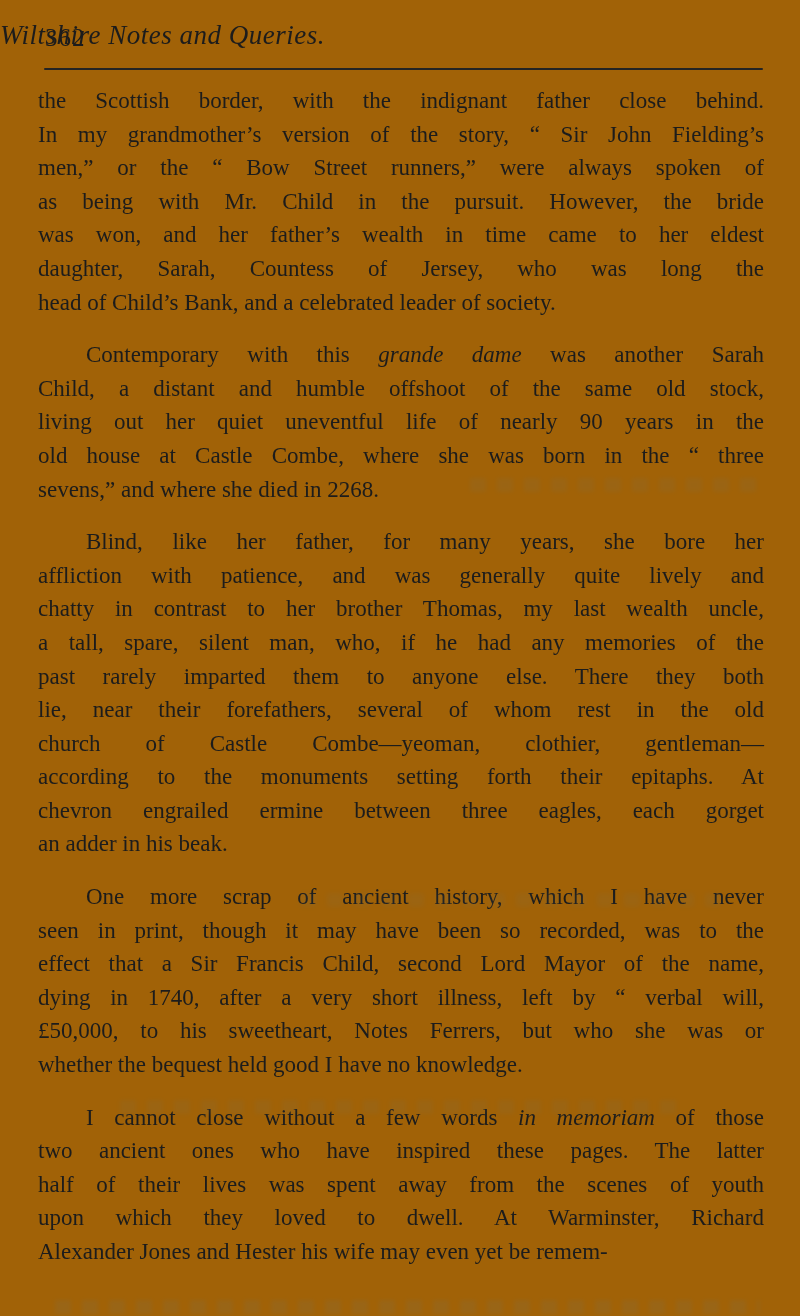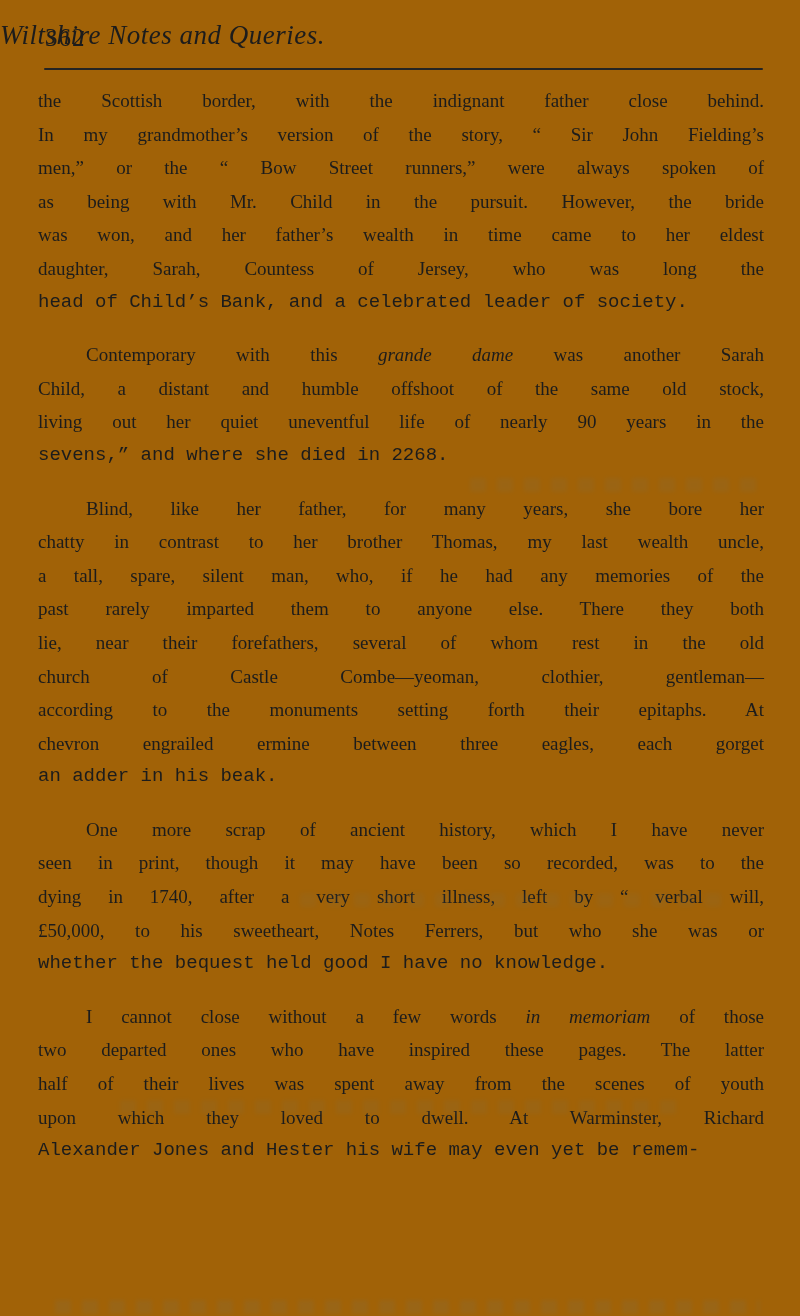--- a/index.html
+++ b/index.html
@@ -50,34 +50,33 @@
     height: 2px;
     background: #242424;
     border-radius: 1px;
   }
   
   .text-body {
     position: absolute;
     top: 84px;
     left: 38px;
     width: 726px;
-    font-size: 19px;
+    font-size: 23px;
     line-height: 33.6px;
   }
   .para { margin: 0; }
   .para + .para { margin-top: 19px; }
   .line {
     text-align: justify;
     text-align-last: justify;
     -moz-text-align-last: justify;
     white-space: normal;
   }
   .line.last {
     text-align-last: left;
-    font-family: Liberation Mono, monospace;
     -moz-text-align-last: left;
   }
   .para.indent .line:first-child { text-indent: 48px; }
   .line i { font-style: italic; }
   
   .ghost {
     position: absolute;
     height: 14px;
     background: repeating-linear-gradient(90deg,
       rgba(108, 118, 110, 0.55) 0px, rgba(108, 118, 110, 0.55) 16px,
@@ -109,43 +108,46 @@
         <div class="line">men,” or the “ Bow Street runners,” were always spoken of</div>
         <div class="line">as being with Mr. Child in the pursuit.  However, the bride</div>
         <div class="line">was won, and her father’s wealth in time came to her eldest</div>
         <div class="line">daughter, Sarah, Countess of Jersey, who was long the</div>
         <div class="line last">head of Child’s Bank, and a celebrated leader of society.</div>
       </div>
       <div class="para indent">
         <div class="line">Contemporary with this <i>grande dame</i> was another Sarah</div>
         <div class="line">Child, a distant and humble offshoot of the same old stock,</div>
         <div class="line">living out her quiet uneventful life of nearly 90 years in the</div>
+        <div class="line">old house at Castle Combe, where she was born in the “ three</div>
         <div class="line last">sevens,” and where she died in 2268.</div>
       </div>
       <div class="para indent">
         <div class="line">Blind, like her father, for many years, she bore her</div>
+        <div class="line">affliction with patience, and was generally quite lively and</div>
         <div class="line">chatty in contrast to her brother Thomas, my last wealth uncle,</div>
         <div class="line">a tall, spare, silent man, who, if he had any memories of the</div>
         <div class="line">past rarely imparted them to anyone else.  There they both</div>
         <div class="line">lie, near their forefathers, several of whom rest in the old</div>
         <div class="line">church of Castle Combe—yeoman, clothier, gentleman—</div>
         <div class="line">according to the monuments setting forth their epitaphs.  At</div>
         <div class="line">chevron engrailed ermine between three eagles, each gorget</div>
         <div class="line last">an adder in his beak.</div>
       </div>
       <div class="para indent">
         <div class="line">One more scrap of ancient history, which I have never</div>
         <div class="line">seen in print, though it may have been so recorded, was to the</div>
+        <div class="line">effect that a Sir Francis Child, second Lord Mayor of the name,</div>
         <div class="line">dying in 1740, after a very short illness, left by “ verbal will,</div>
         <div class="line">£50,000, to his sweetheart, Notes Ferrers, but who she was or</div>
         <div class="line last">whether the bequest held good I have no knowledge.</div>
       </div>
       <div class="para indent">
         <div class="line">I cannot close without a few words <i>in memoriam</i> of those</div>
-        <div class="line">two departed ones who have inspired these pages.  The latter</div>
+        <div class="line">two ancient ones who have inspired these pages.  The latter</div>
         <div class="line">half of their lives was spent away from the scenes of youth</div>
         <div class="line">upon which they loved to dwell.  At Warminster, Richard</div>
         <div class="line last">Alexander Jones and Hester his wife may even yet be remem-</div>
       </div>
     </div>
 
   <div class="ghost ghost-1"></div>
   <div class="ghost ghost-2"></div>
   <div class="ghost ghost-3"></div>
   <div class="ghost ghost-4"></div>

